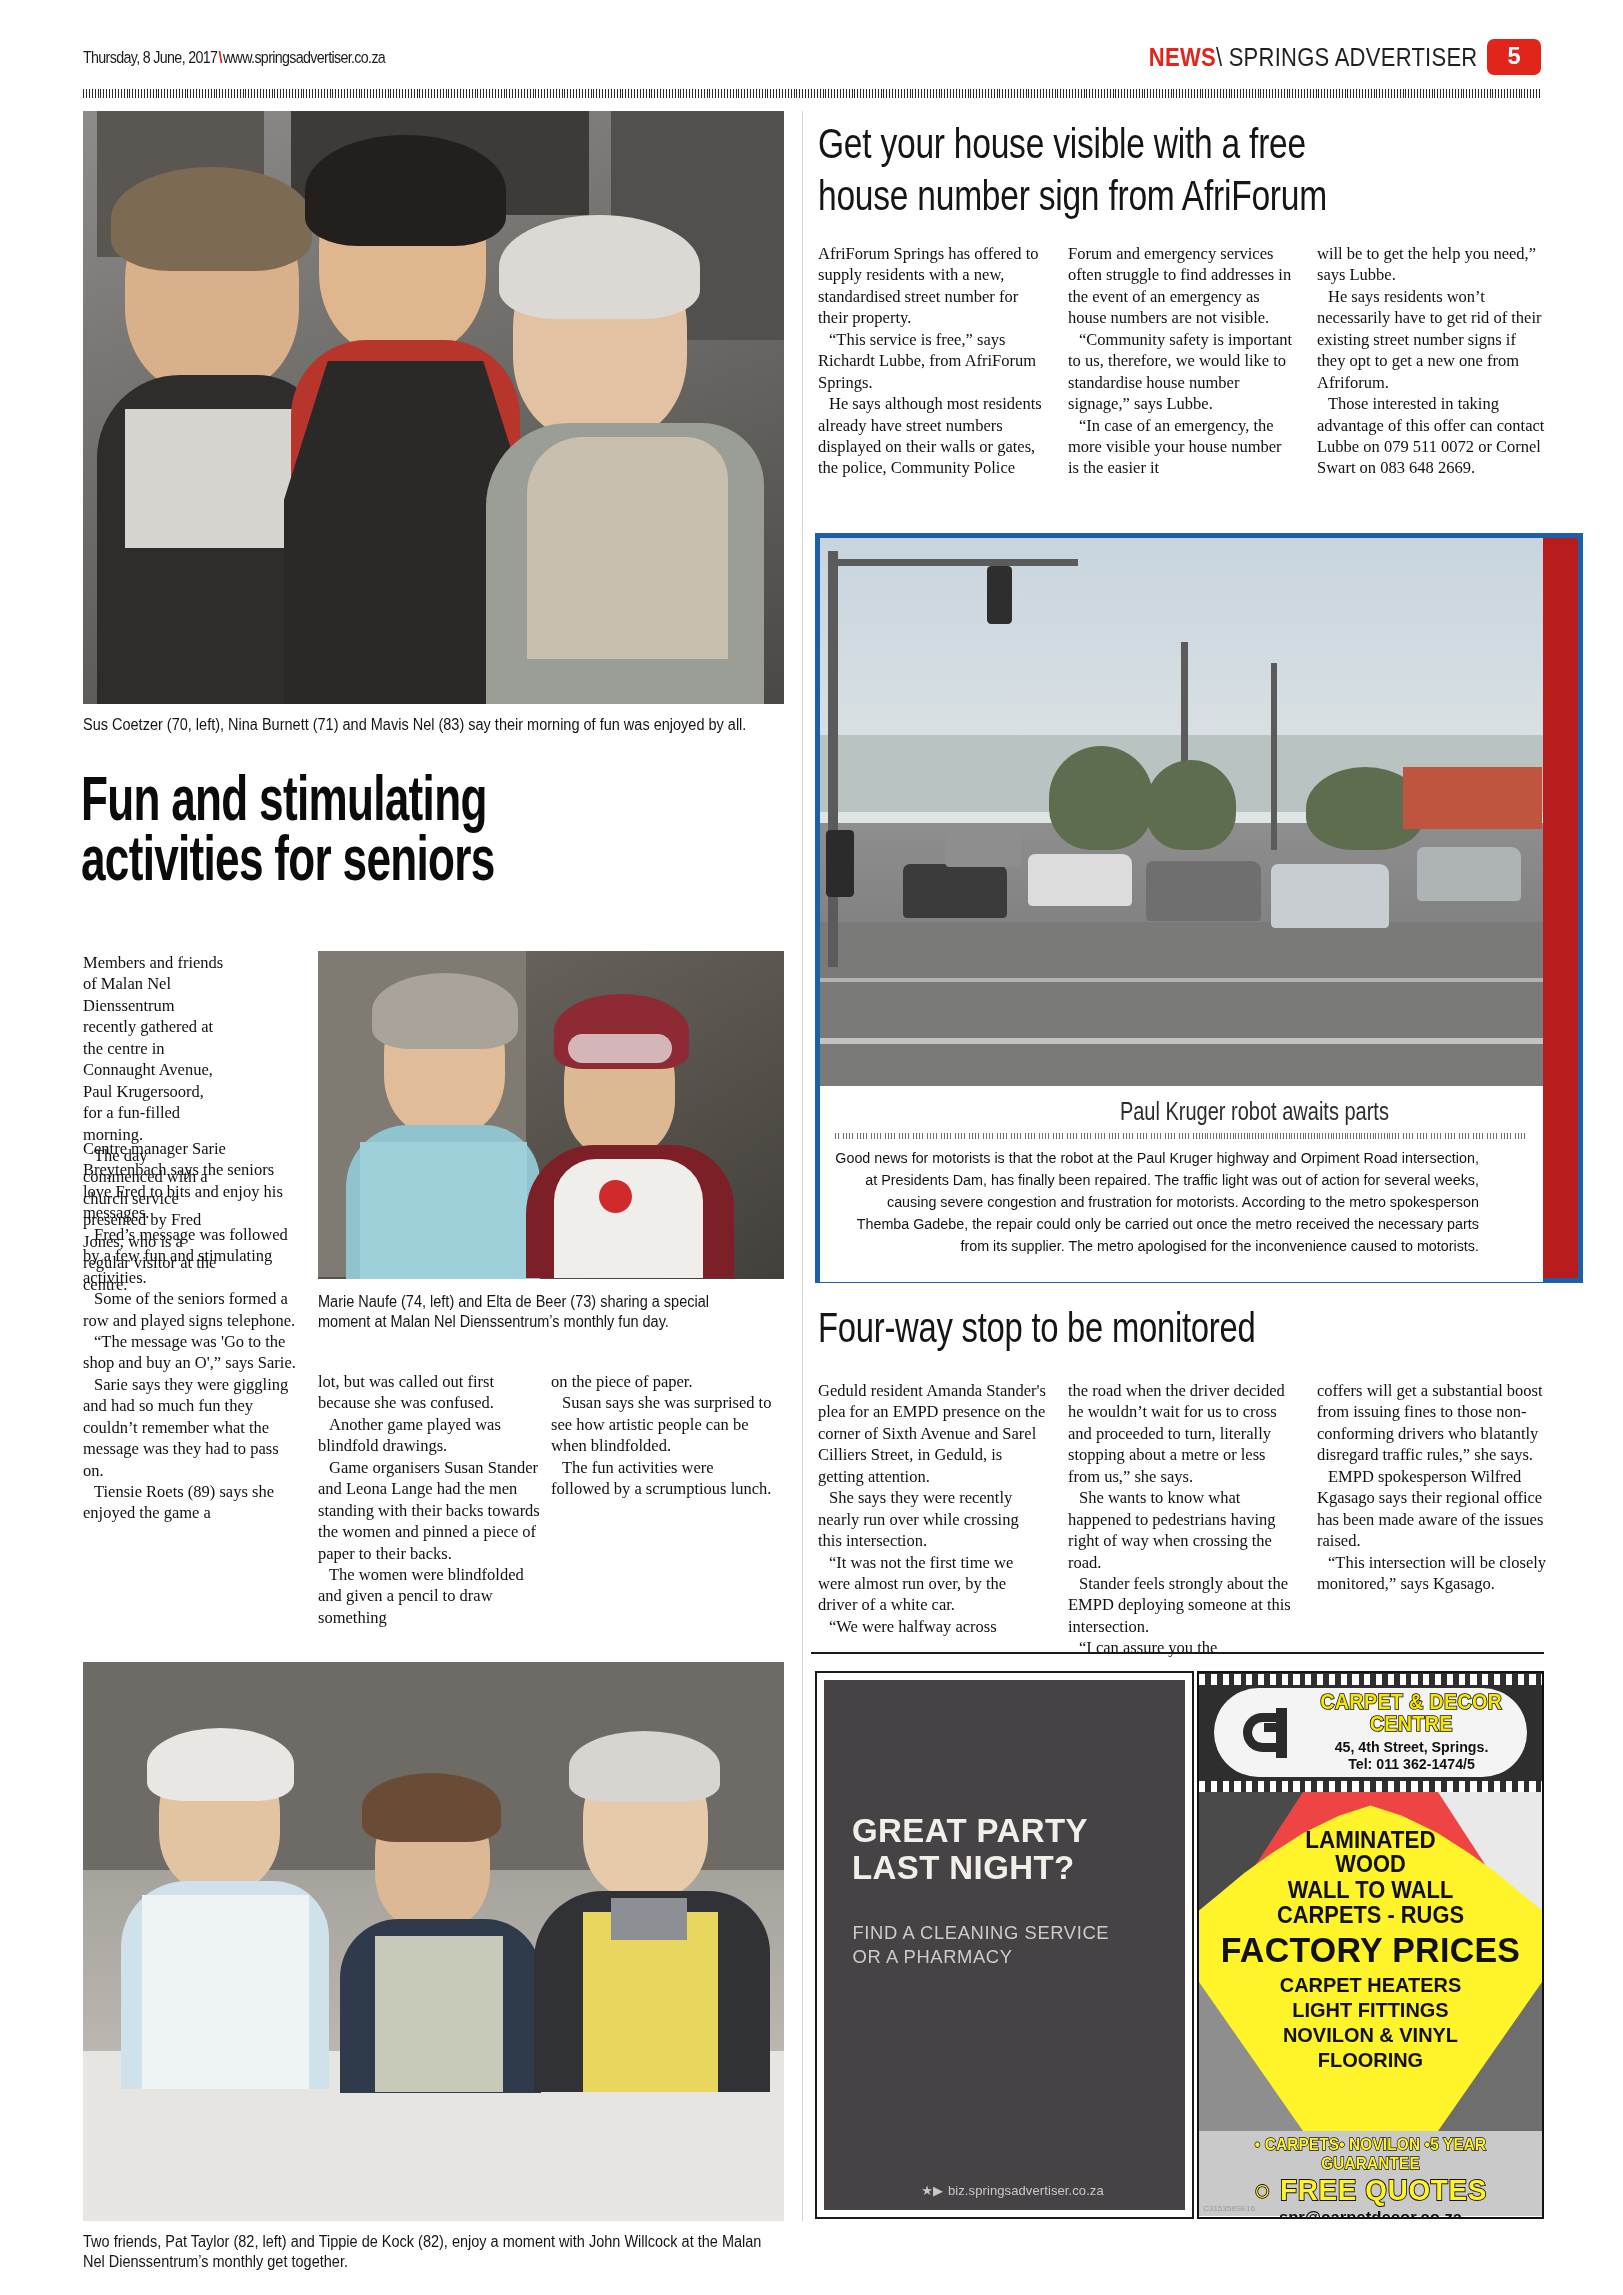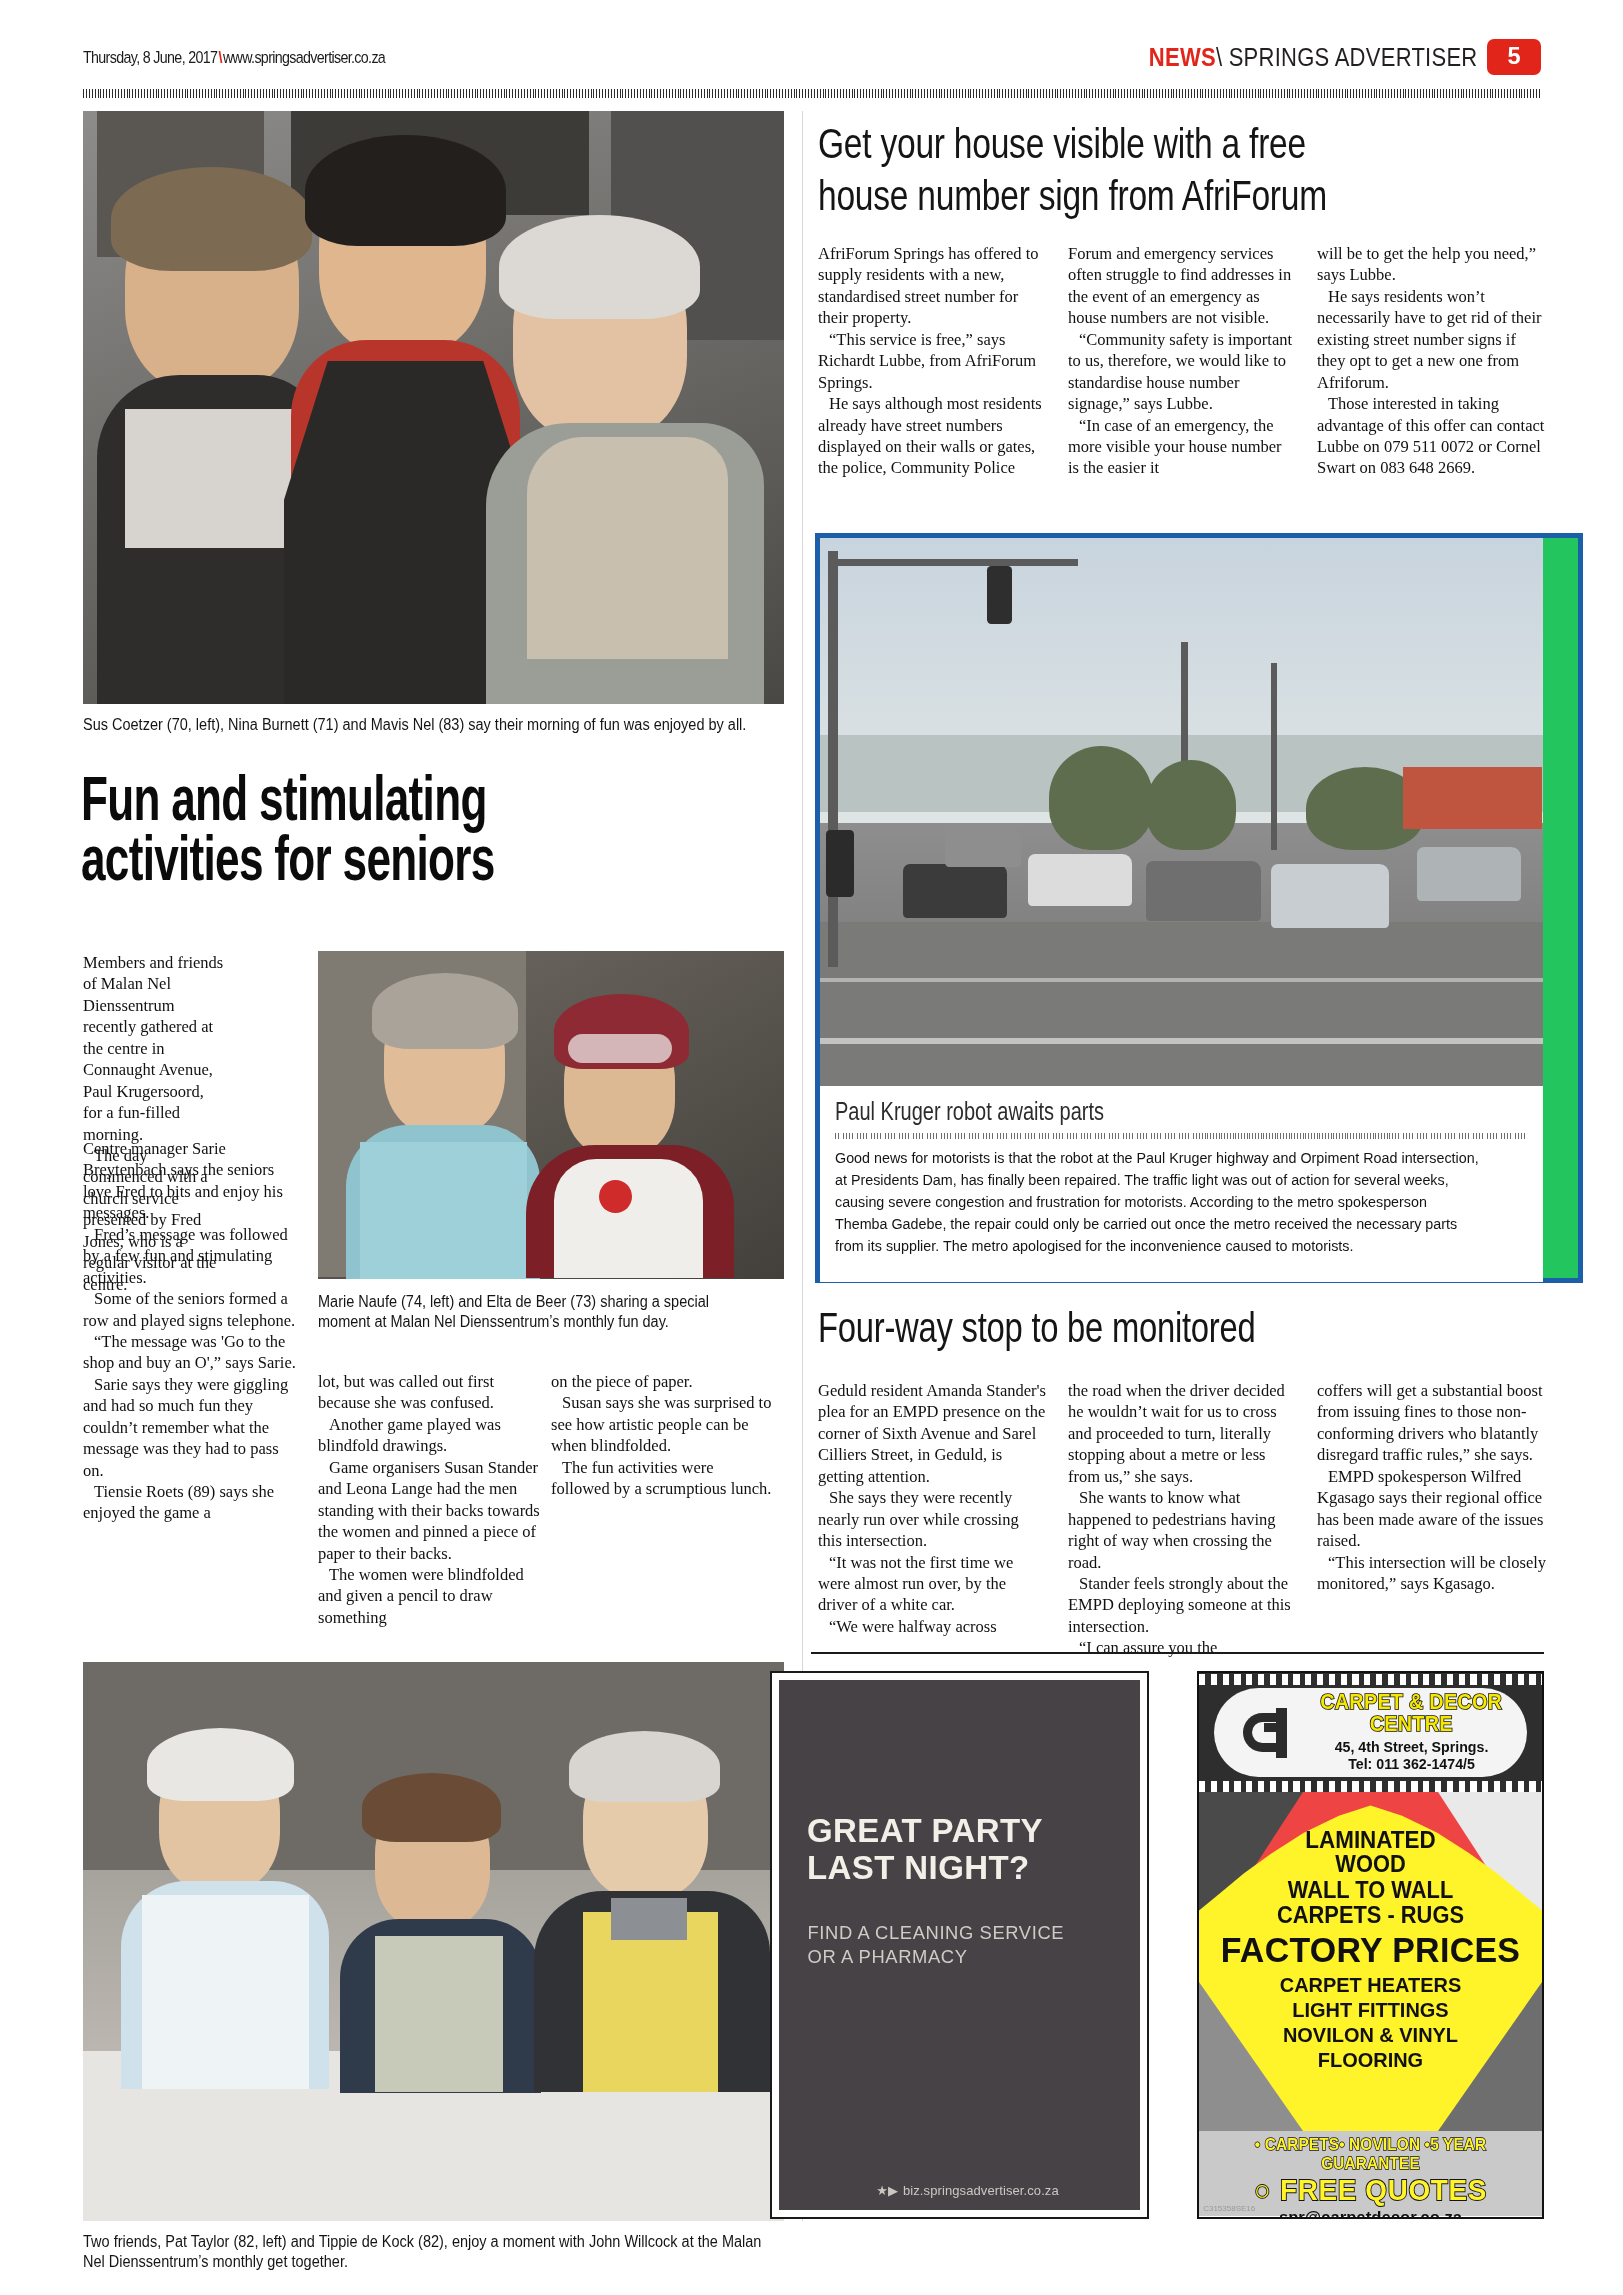--- a/index.html
+++ b/index.html
@@ -144,21 +144,22 @@
   .afri-c1 { left: 818px; top: 243px; width: 228px; }
   .afri-c2 { left: 1068px; top: 243px; width: 228px; }
   .afri-c3 { left: 1317px; top: 243px; width: 229px; }
 
   
   .robot-frame {
     position: absolute;
     left: 815px; top: 533px;
     width: 768px; height: 750px;
     border: 5.6px solid #1b5fa8;
-    background: #22c55e;
+    background: #b91c1c;
+    text-align: right;
   }
   .robot-photo {
     position: absolute;
     left: 0; top: 0; width: 723px; height: 548px;
     overflow: hidden;
     background: #9fb4c4;
   }
   .robot-caption-box {
     position: absolute;
     left: 0; top: 548px;
@@ -198,21 +199,21 @@
     letter-spacing: -0.3px;
   }
 
   .fw-c1 { left: 818px; top: 1380px; width: 228px; }
   .fw-c2 { left: 1068px; top: 1380px; width: 229px; }
   .fw-c3 { left: 1317px; top: 1380px; width: 230px; }
 
   
   .ad-party {
     position: absolute;
-    left: 770px; top: 1671px;
+    left: 815px; top: 1671px;
     width: 379px; height: 548px;
     border: 2.1px solid #1a1a1a;
     background: #fff;
     padding: 7px;
   }
   .ad-party-inner {
     width: 100%; height: 100%;
     background: #474245;
     position: relative;
     overflow: hidden;

